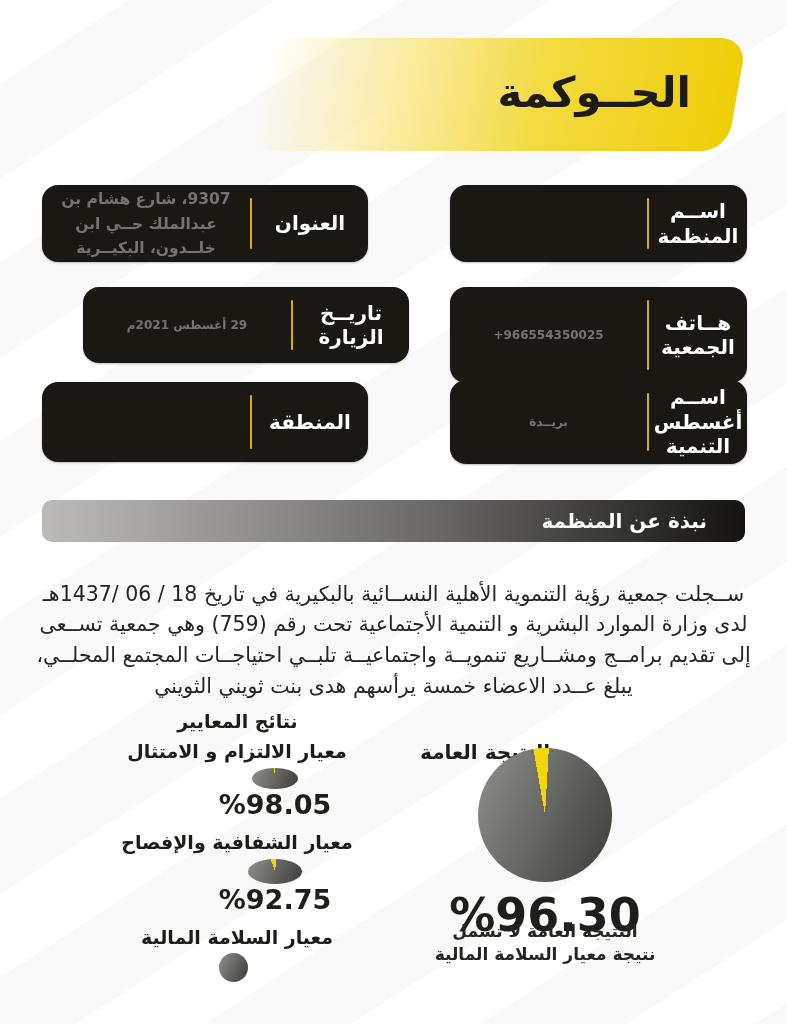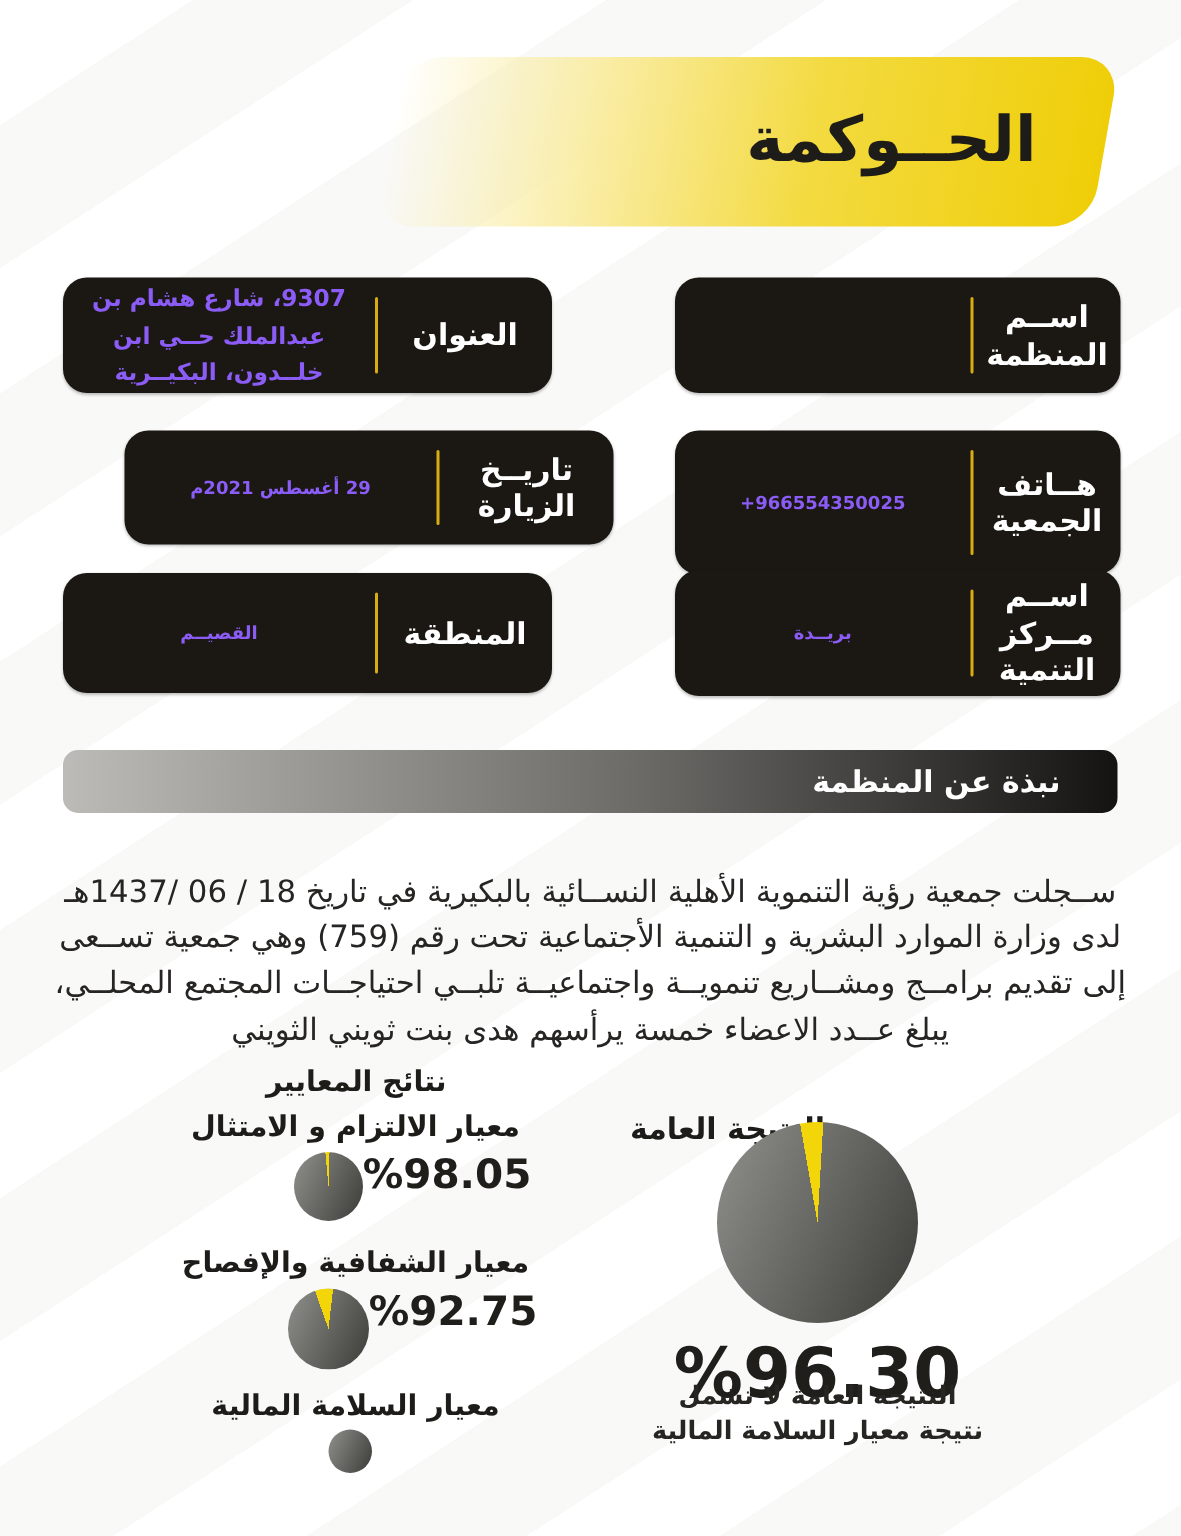--- a/index.html
+++ b/index.html
@@ -35,21 +35,21 @@
   .card-label{
     display:flex;align-items:center;justify-content:center;
     color:#ffffff;font-weight:bold;font-size:20px;line-height:1.22;
     text-align:center;padding:6px 6px;
   }
   .card.col-right .card-label{width:86px;}
   .card.col-left  .card-label{width:104px;}
   .card-divider{width:2px;background:#D8AD12;margin:13px 0;border-radius:1px;}
   .card-value{
     flex:1;display:flex;align-items:center;justify-content:center;
-    color:#8b5cf6;font-weight:bold;font-size:15.5px;line-height:1.55;
+    color:#737373;font-weight:bold;font-size:15.5px;line-height:1.55;
     text-align:center;padding:8px 14px;
   }
   .card-value.big{font-size:12px;text-align:right;}
   .num-ltr{direction:ltr;unicode-bidi:bidi-override;}
   #card-org    {right:40px;top:185px;width:297px;height:77px;}
   #card-addr   {left:42px; top:185px;width:326px;height:77px;}
   #card-phone  {right:40px;top:287px;width:297px;height:96px;}
   #card-date   {left:42px; top:287px;width:326px;height:76px;margin-left:41px;}
   #card-center {right:40px;top:380px;width:297px;height:84px;}
   #card-region {left:42px; top:382px;width:326px;height:80px;}
@@ -88,21 +88,21 @@
   }
   .criterion-label{
     position:absolute;left:92px;width:290px;
     text-align:center;font-size:19px;font-weight:bold;color:#1d1c19;
   }
   #crit1-label{top:740px;}
   #crit2-label{top:831px;}
   #crit3-label{top:926px;}
   .criterion-row{
     position:absolute;left:150px;width:250px;
-    display:flex;flex-direction:row;justify-content:center;
+    display:flex;flex-direction:column;align-items:center;justify-content:center;
     direction:ltr;
   }
   #crit1-row{top:768px;height:52px;}
   #crit2-row{top:859px;height:56px;}
   #crit1-pie{width:46px;height:46px;}
   #crit2-pie{width:54px;height:54px;}
   .criterion-value{font-size:27px;font-weight:bold;color:#1f1e1b;}
   #crit3-pie{position:absolute;left:219px;top:953px;width:29px;height:29px;}
   .unmeasured-label{
     position:absolute;left:130px;width:215px;top:988px;
@@ -134,29 +134,28 @@
     <div class="card-value big num-ltr">+966554350025</div>
   </div>
 
   <div class="card col-left" id="card-date">
     <div class="card-label">تاريــخ الزيارة</div>
     <div class="card-divider"></div>
     <div class="card-value big">29 أغسطس 2021م</div>
   </div>
 
   <div class="card col-right" id="card-center">
-    <div class="card-label">اســم مــركز التنمية</div>
+    <div class="card-label">اســم أغسطس التنمية</div>
     <div class="card-divider"></div>
     <div class="card-value big">بريــدة</div>
   </div>
 
   <div class="card col-left" id="card-region">
     <div class="card-label">المنطقة</div>
     <div class="card-divider"></div>
-    <div class="card-value big">القصيــم</div>
   </div>
 
   <div class="about-bar">
     <span>نبذة عن المنظمة</span>
   </div>
   <p class="about-text">ســجلت جمعية رؤية التنموية الأهلية النســائية بالبكيرية في تاريخ 18 / 06 /1437هـ لدى وزارة الموارد البشرية و التنمية الأجتماعية تحت رقم (759) وهي جمعية تســعى إلى تقديم برامــج ومشــاريع تنمويــة واجتماعيــة تلبــي احتياجــات المجتمع المحلــي، يبلغ عــدد الاعضاء خمسة يرأسهم هدى بنت ثويني الثويني</p>
 
   <div class="overall-title">النتيجة العامة</div>
   <div class="pie" id="overall-pie" style="background: conic-gradient(from -10deg, rgb(242, 214, 10) 0deg, rgb(242, 214, 10) 13.3deg, rgba(0, 0, 0, 0) 13.3deg, rgba(0, 0, 0, 0) 360deg), linear-gradient(115deg, rgb(144, 144, 140) 0%, rgb(59, 59, 56) 100%);"></div>
   <div class="overall-value num-ltr">%96.30</div>

